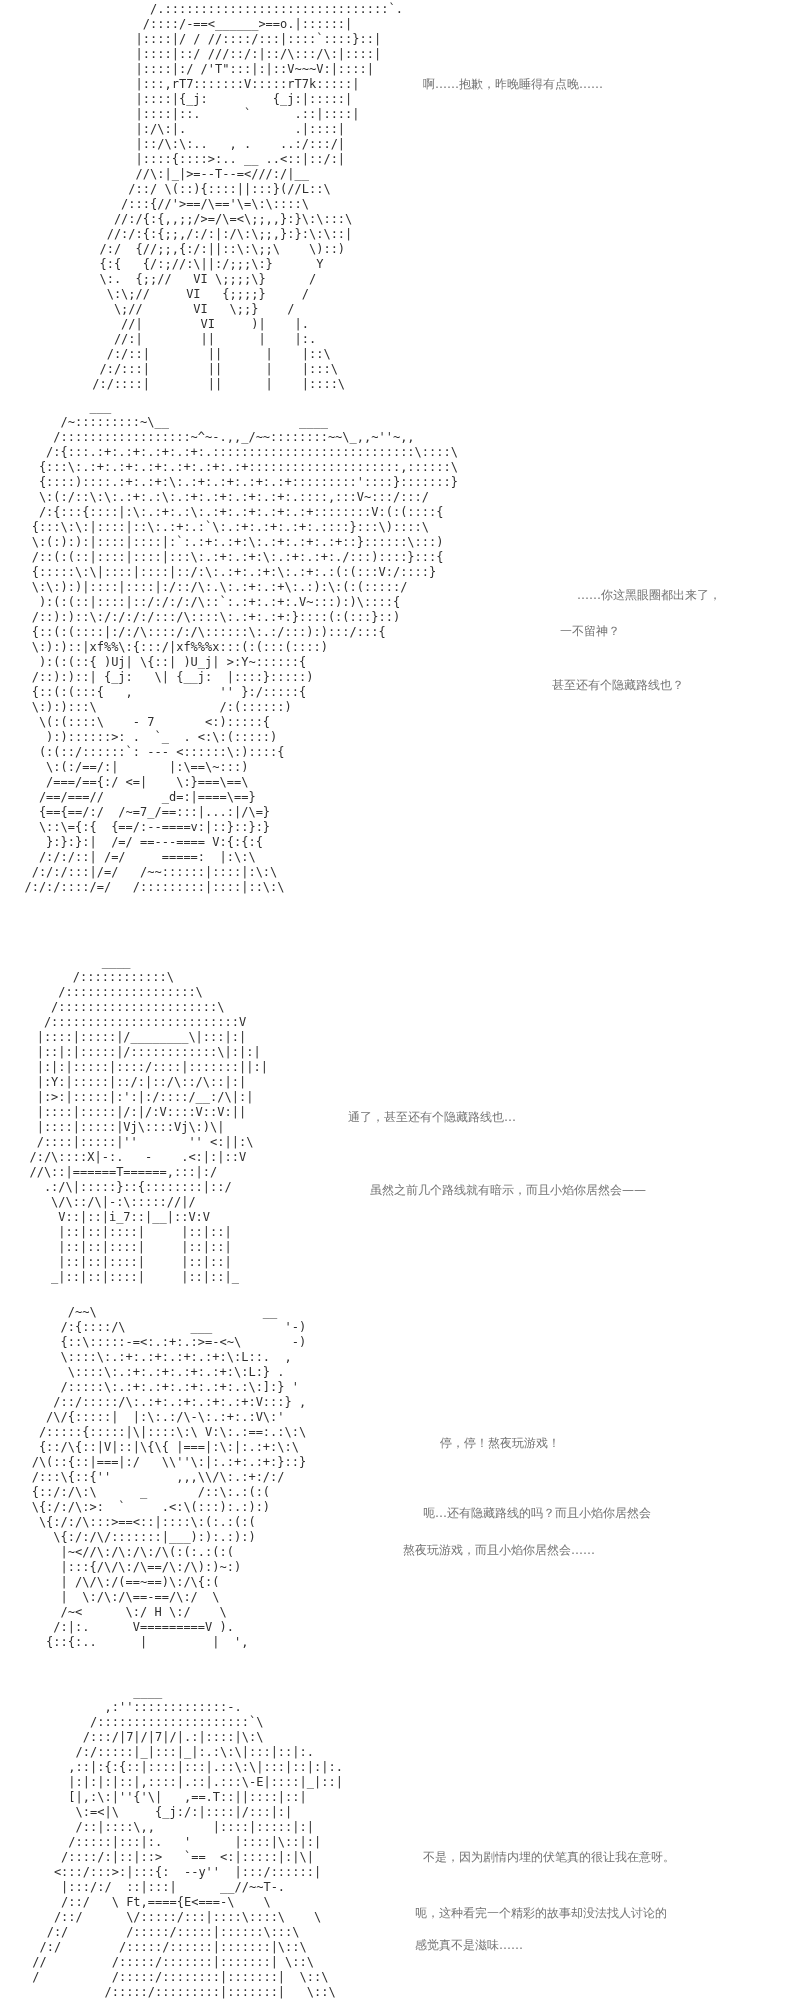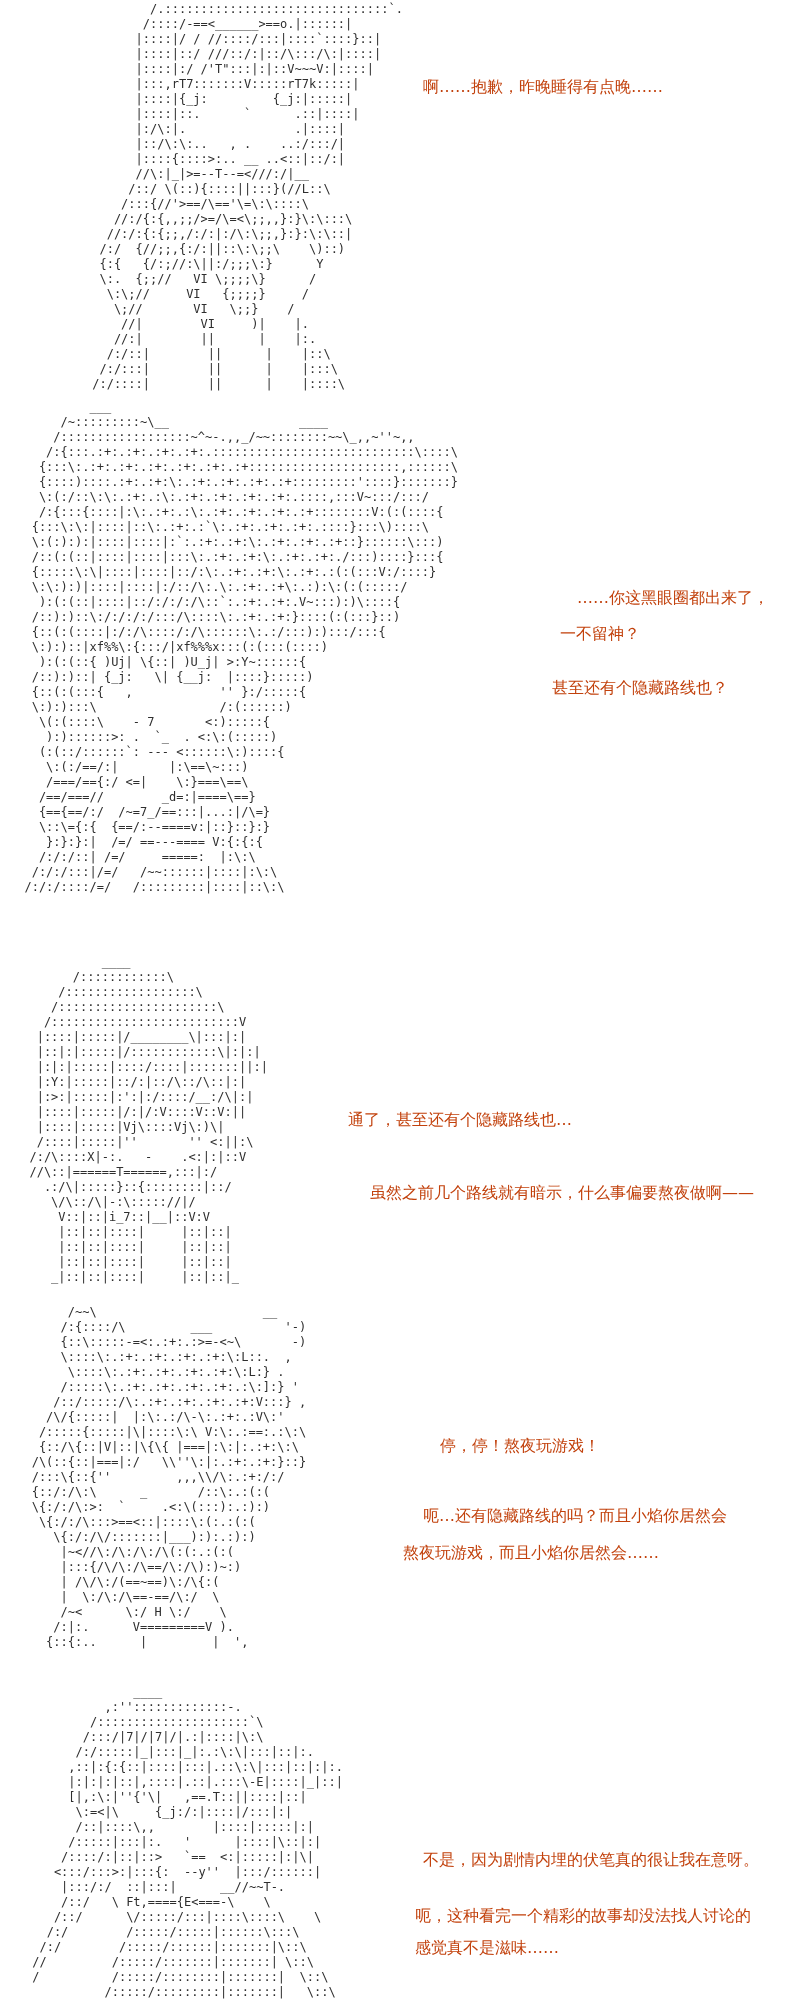--- a/index.html
+++ b/index.html
@@ -1,22 +1,22 @@
 <!DOCTYPE html>
 <html><head>
 <meta charset="utf-8">
 <style>
   html,body{margin:0;padding:0}
   body{width:800px;height:2000px;background:#ffffff;position:relative;overflow:hidden;
        font-family:"DejaVu Sans",sans-serif}
   .page{position:absolute;left:0;top:0;width:800px;height:2000px;background:#ffffff;overflow:hidden}
   .aa{position:absolute;margin:0;font-family:"DejaVu Sans Mono",monospace;
       font-size:12px;line-height:15px;color:#2e2e2e;white-space:pre;letter-spacing:0}
-  .dlg{position:absolute;font-family:"DejaVu Sans",sans-serif;font-size:16px;line-height:1.15;
-       color:#c2410c;white-space:nowrap}
+  .dlg{position:absolute;font-family:"DejaVu Sans",sans-serif;font-size:12px;line-height:1.15;
+       color:#737373;white-space:nowrap}
 </style>
 </head>
 <body>
 
 <div class="page">
 
   <pre class="aa" style="left:85px;top:2px">         /.:::::::::::::::::::::::::::::::`.
         /::::/-==&lt;______&gt;==o.|::::::|
        |::::|/ / //::::/:::|::::`::::}::|
        |::::|::/ ///::/:|::/\:::/\:|::::|
@@ -97,21 +97,21 @@
   /:/\::::X|-:.   -    .&lt;:|:|::V
   //\::|======T======,:::|:/
     .:/\|:::::}::{::::::::|::/
      \/\::/\|-:\::::://|/
       V::|::|i_7::|__|::V:V
       |::|::|::::|     |::|::|
       |::|::|::::|     |::|::|
       |::|::|::::|     |::|::|
      _|::|::|::::|     |::|::|_</pre>
   <div class="dlg" style="left:348px;top:1111px">通了，甚至还有个隐藏路线也…</div>
-  <div class="dlg" style="left:370px;top:1184px">虽然之前几个路线就有暗示，什么事偏要熬夜做啊——</div>
+  <div class="dlg" style="left:370px;top:1184px">虽然之前几个路线就有暗示，而且小焰你居然会——</div>
 
   <pre class="aa" style="left:10px;top:1305px">        /~~\                       __
        /:{::::/\         ___          '-)
        {::\:::::-=&lt;:.:+:.:&gt;=-&lt;~\       -)
        \::::\:.:+:.:+:.:+:.:+:\:L::.  ,
         \::::\:.:+:.:+:.:+:.:+:\:L:} .
        /:::::\:.:+:.:+:.:+:.:+:.:\:]:} '
       /::/:::::/\:.:+:.:+:.:+:.:+:V:::} ,
      /\/{:::::|  |:\:.:/\-\:.:+:.:V\:'
     /:::::{:::::|\|::::\:\ V:\:.:==:.:\:\

